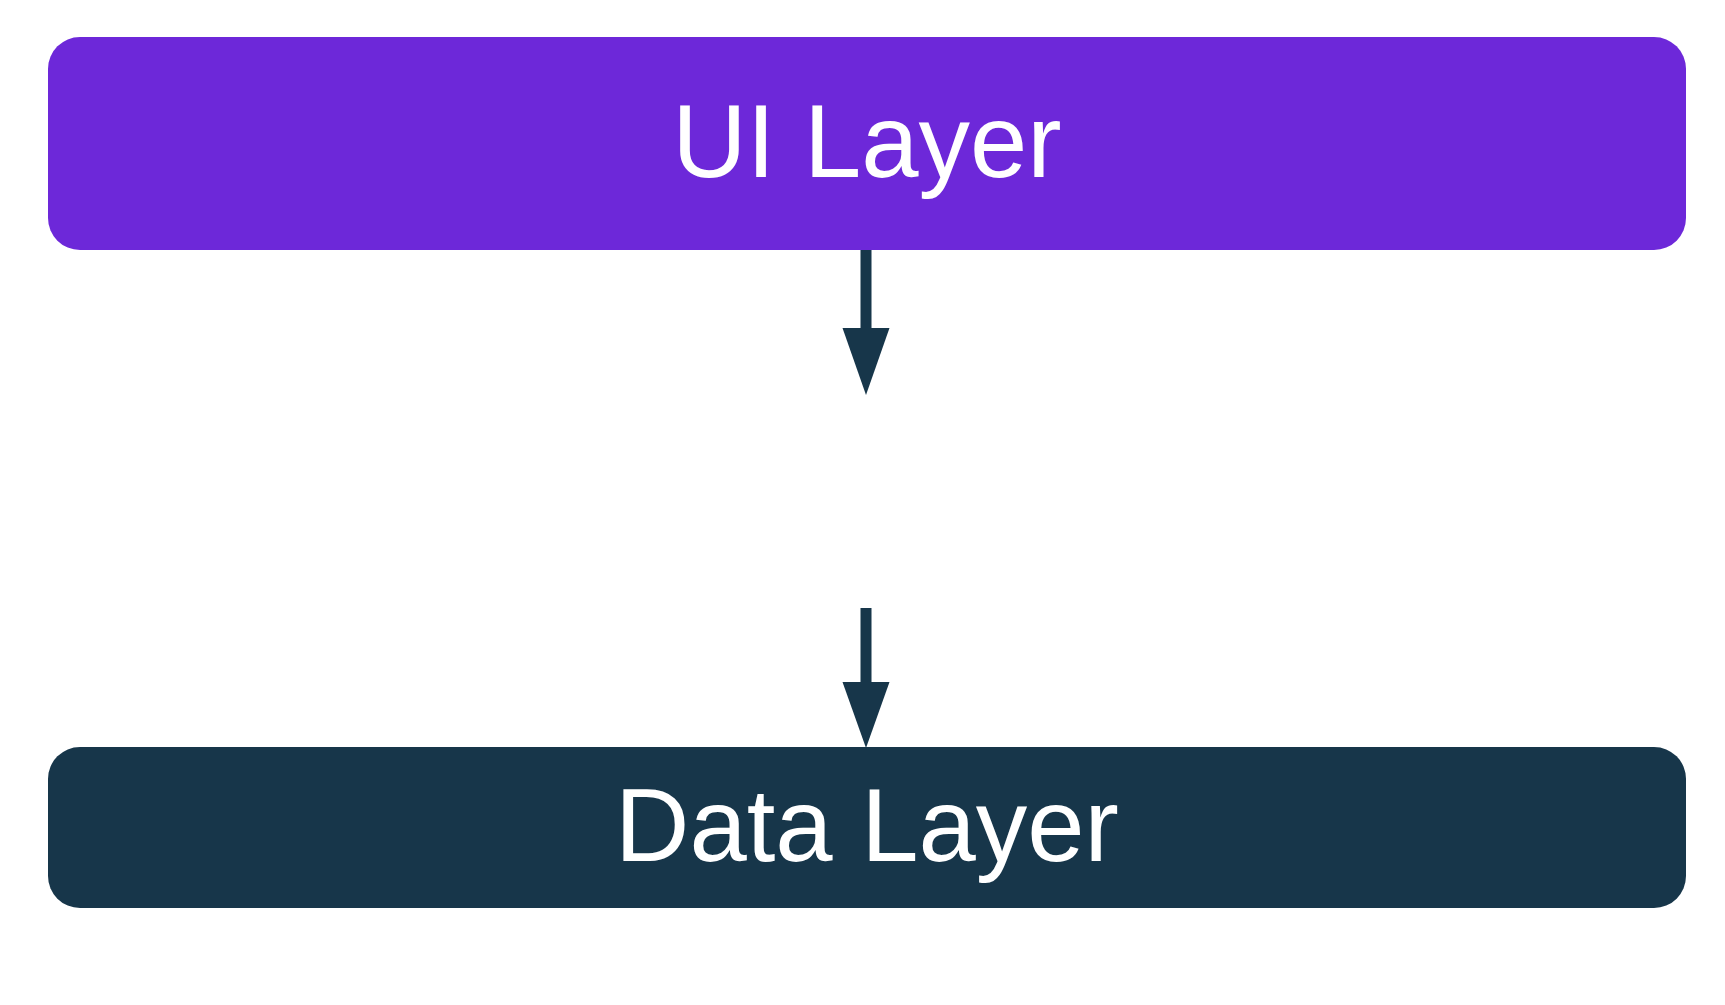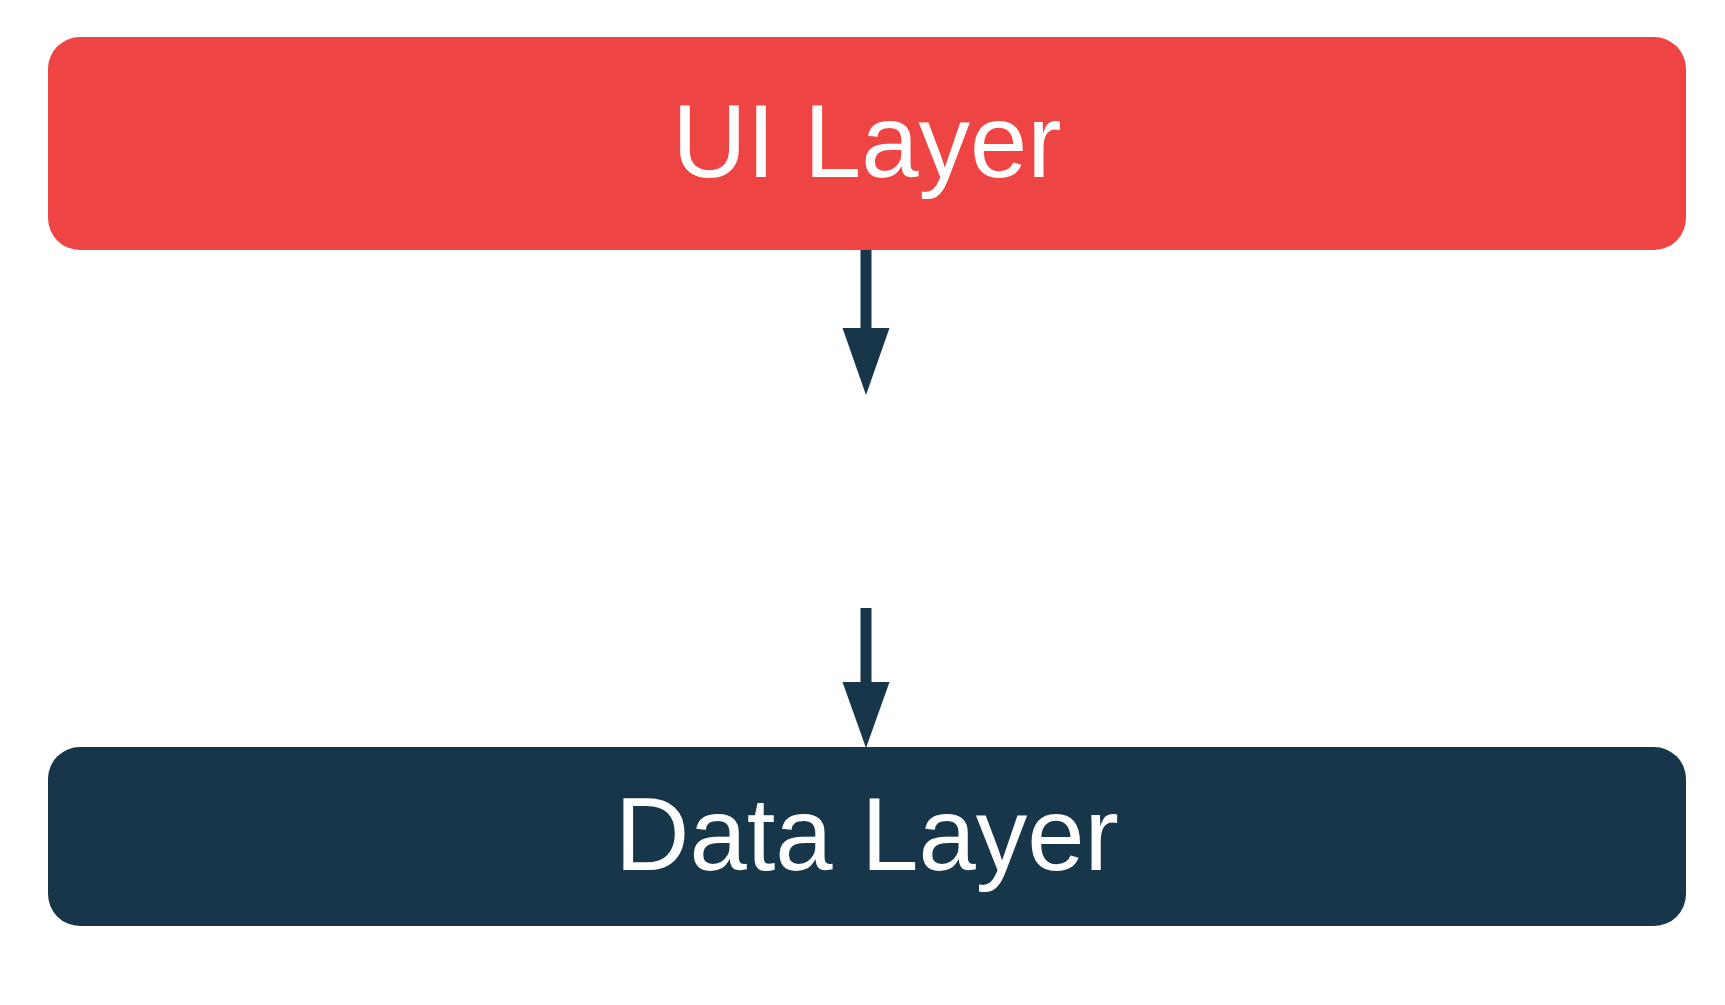--- a/index.html
+++ b/index.html
@@ -29,37 +29,37 @@
     font-size: 103px;
     font-weight: 400;
     letter-spacing: 0;
     line-height: 1;
     white-space: nowrap;
     
     transform: translateY(-2px);
   }
   #box-ui     { top: 37px; }
   #box-domain { top: 395px; }
-  #box-data   { top: 747px; height: 179px; }
+  #box-data   { top: 747px; height: 161px; }
 
   .arrow {
     position: absolute;
     width: 60px;
     line-height: 0;
   }
   #arrow-1 { left: 836px; top: 250px; height: 145px; }
   #arrow-2 { left: 836px; top: 608px; height: 140px; }
   .arrow svg { display: block; width: 100%; height: 100%; }
 </style>
 </head>
 <body>
 
 <div class="canvas" style="background-color: rgb(255, 255, 255);">
 
-  <div class="layer-box" id="box-ui" style="background-color: #ef4444;">
+  <div class="layer-box" id="box-ui" style="background-color: #6d28d9;">
     <span class="layer-label" style="color: rgb(255, 255, 255);">UI Layer</span>
   </div>
 
   <div class="arrow" id="arrow-1" style="color: rgb(23, 54, 74);">
     <svg viewBox="0 0 60 145" preserveAspectRatio="none">
       <rect x="24.5" y="0" width="11" height="84" fill="currentColor"></rect>
       <polygon points="6.5,78 53.5,78 30,145" fill="currentColor"></polygon>
     </svg>
   </div>
 

